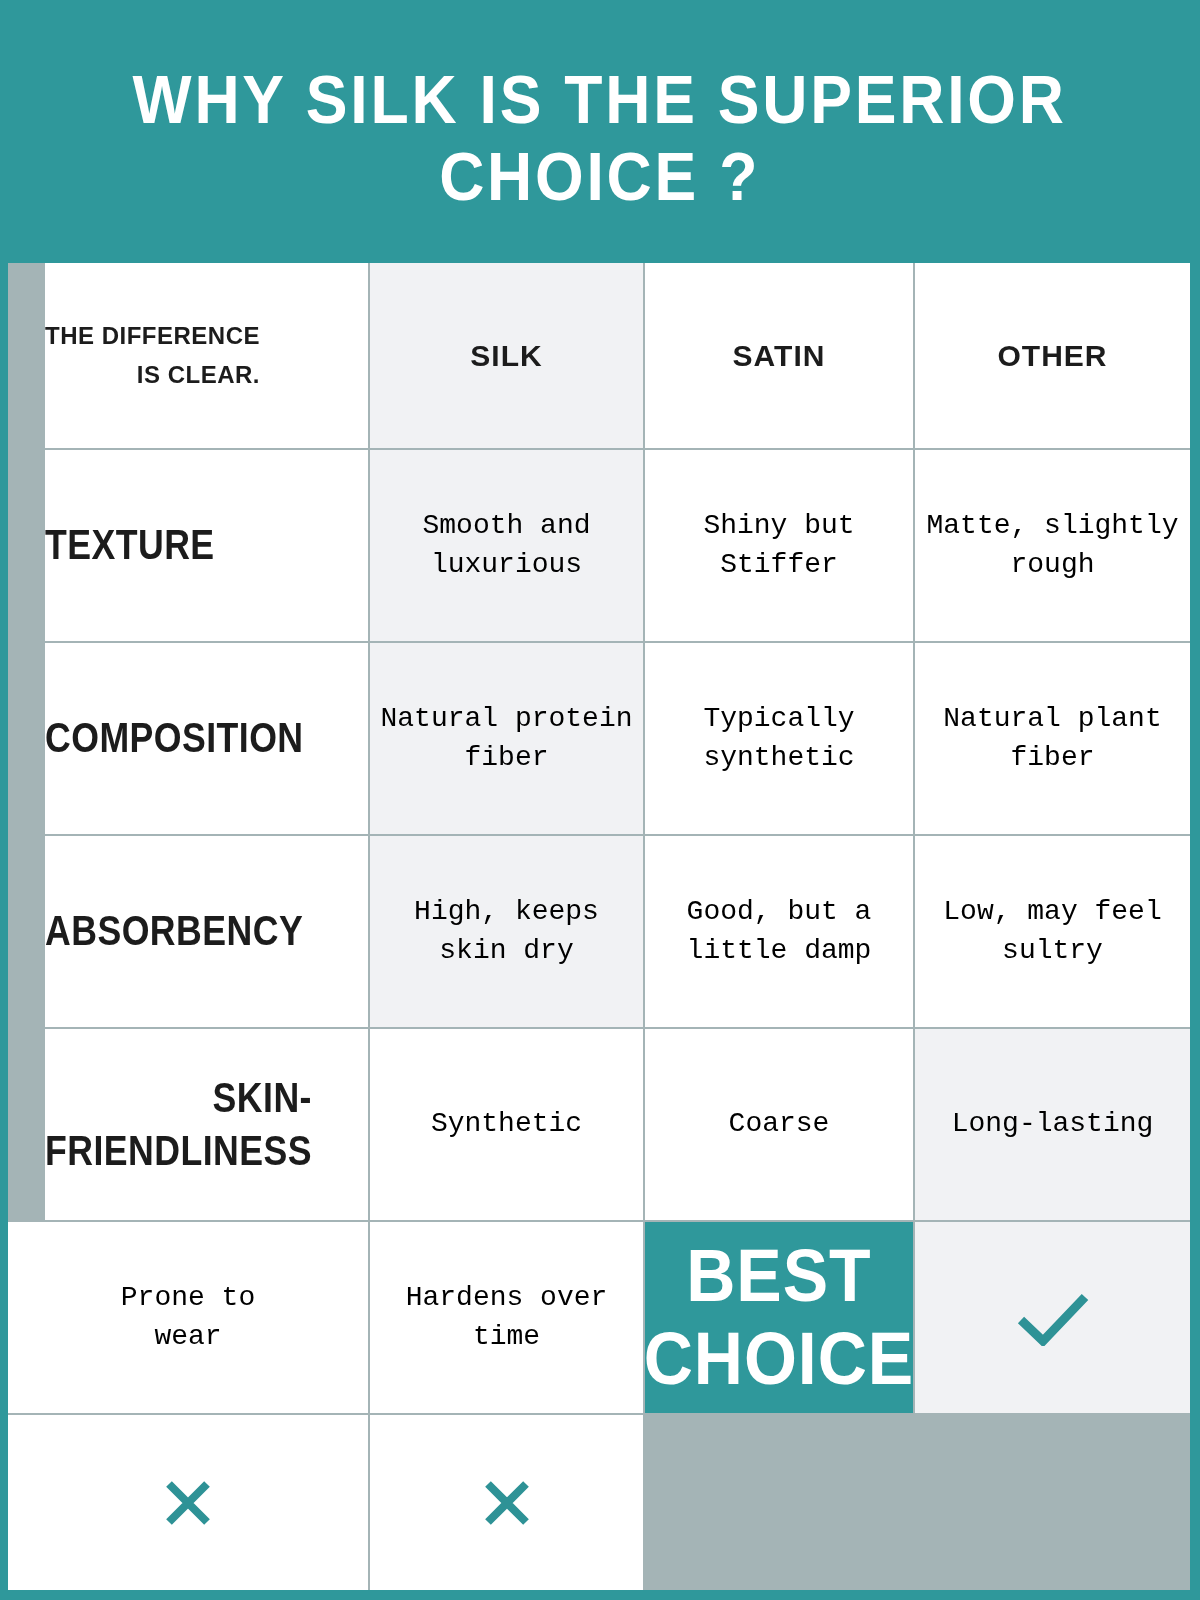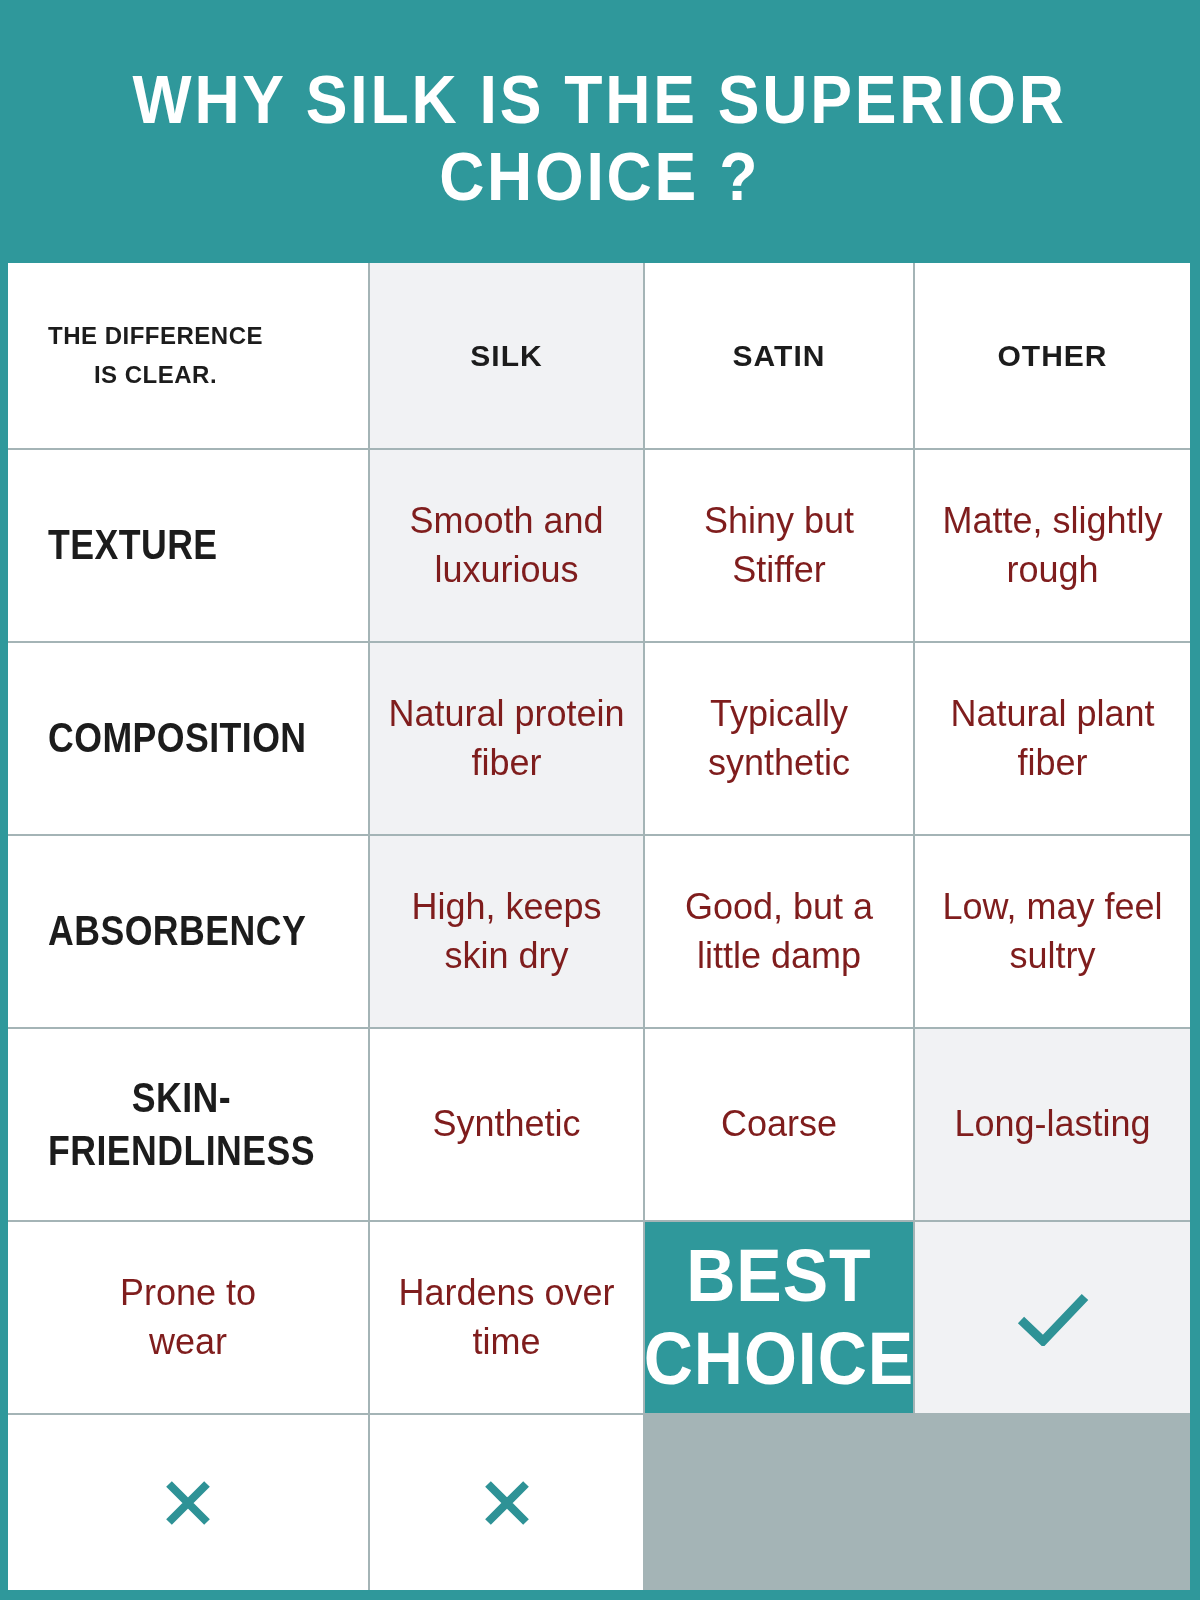--- a/index.html
+++ b/index.html
@@ -46,36 +46,36 @@
   }
   .cell{
     background:#FFFFFF;
     display:flex;align-items:center;justify-content:center;
     text-align:center;
     color:var(--ink);
   }
   .cell.silk{background:var(--silk-bg);}
   .cell.label-cell{
     justify-content:flex-start;
-    padding-left:40px;
-    text-align:center;
+    text-align:right;
+    margin-left:37px;
   }
   .corner-text{
     font-size:24px;font-weight:bold;letter-spacing:0.5px;line-height:1.6;
   }
   .col-head{
     font-size:30px;font-weight:bold;letter-spacing:1px;
   }
   .row-label{
     font-size:42px;font-weight:bold;letter-spacing:0.5px;line-height:1.25;
     transform:scaleX(0.85);transform-origin:left center;
     max-width:320px;
   }
   .value{
-    font-size:36px;line-height:1.36;color:#7f1d1d;
+    font-size:28px;line-height:1.36;color:#000000;font-family:Liberation Mono, monospace;
   }
   .cell.best{
     background:var(--teal);
   }
   .best-label{
     color:#FFFFFF;
     font-size:74px;font-weight:bold;letter-spacing:1px;line-height:1.12;
     transform:scaleX(0.92);transform-origin:center center;
     text-align:center;
   }

